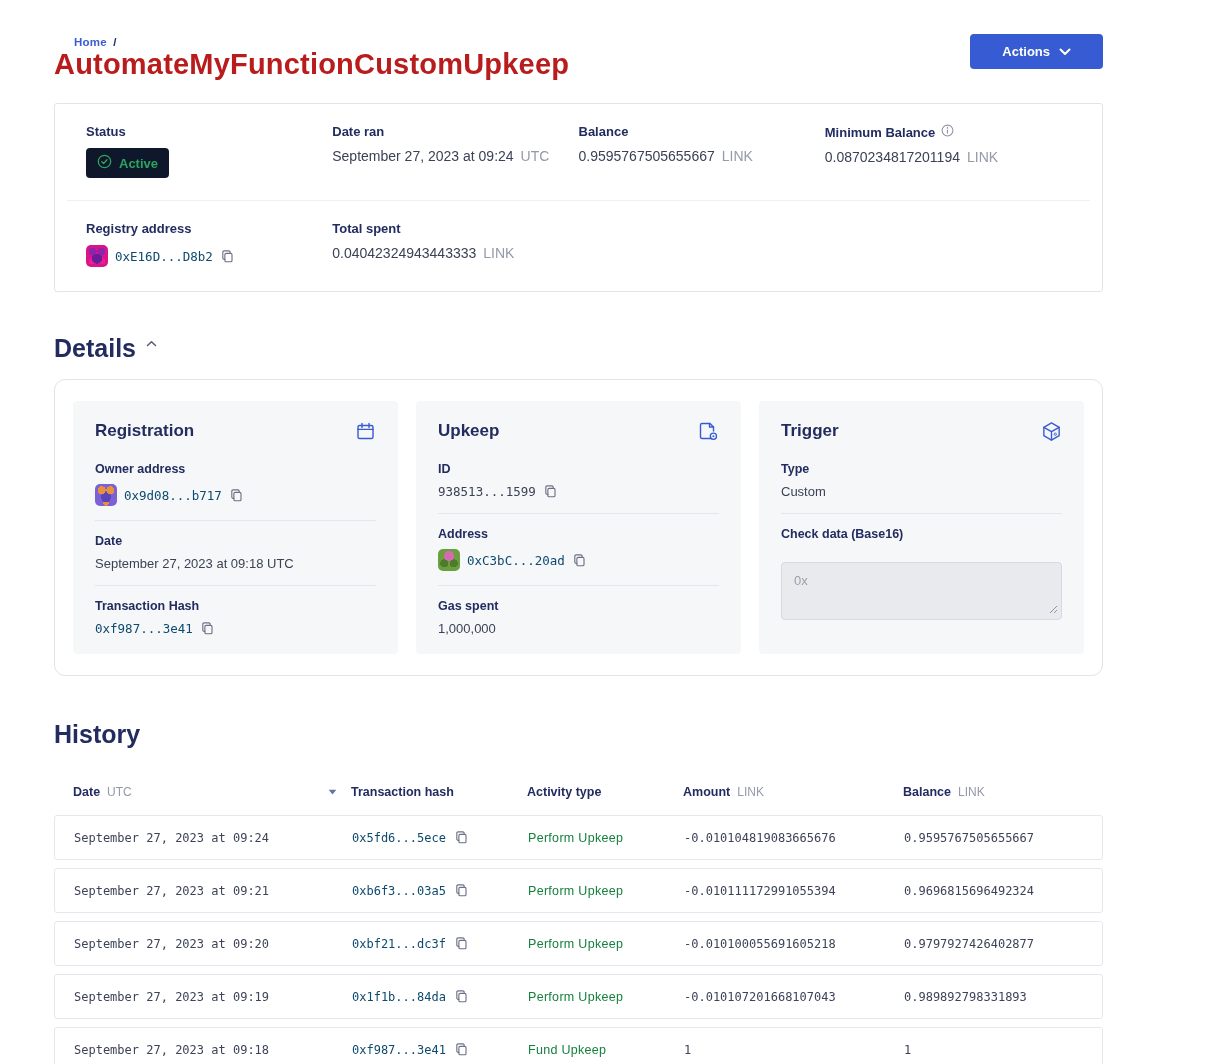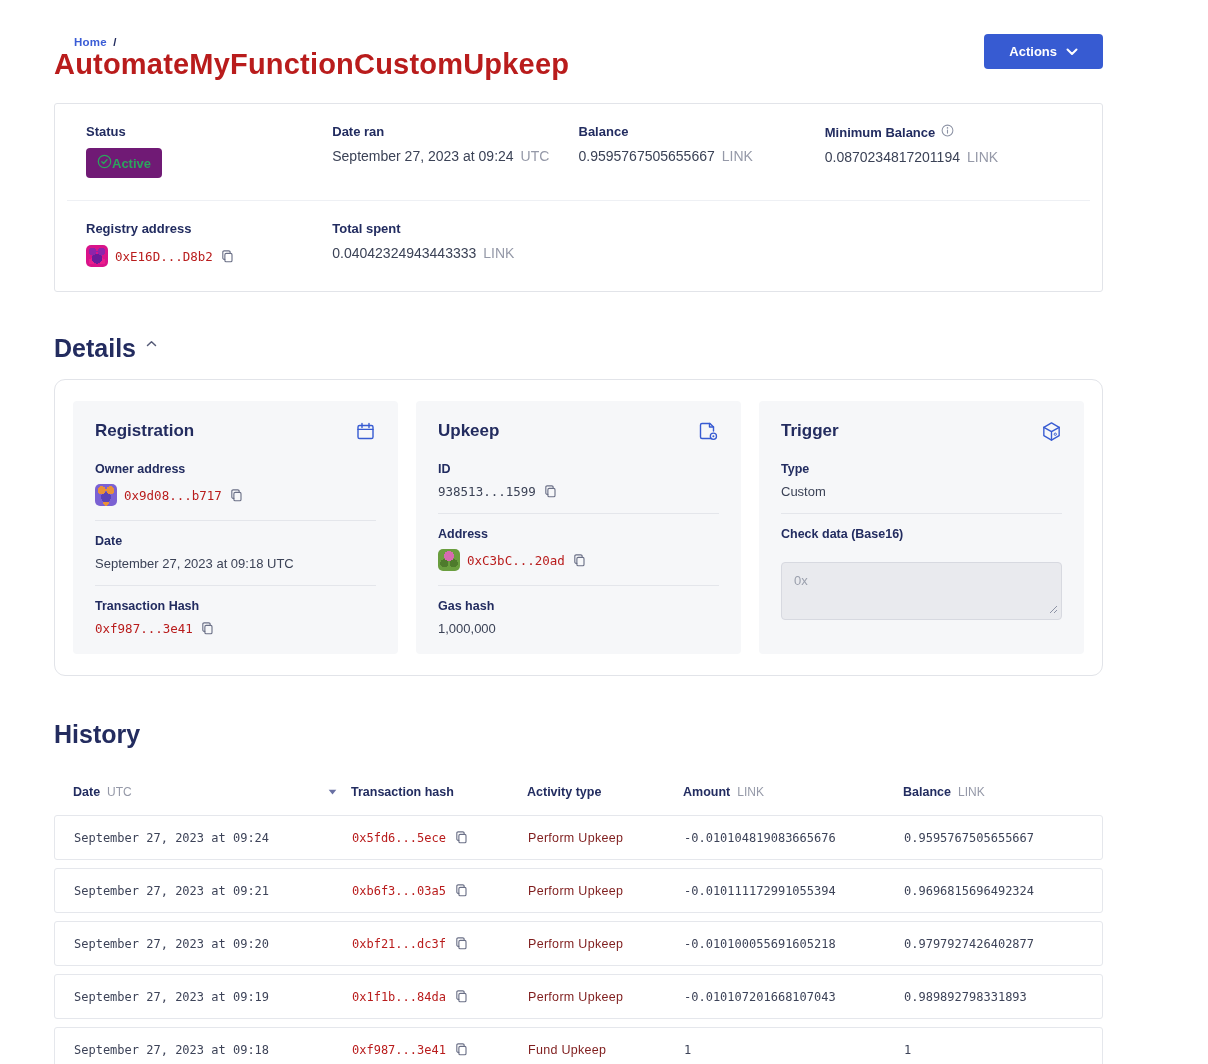--- a/index.html
+++ b/index.html
@@ -12,36 +12,36 @@
 
   
   .topbar { display:flex; justify-content:space-between; align-items:flex-end; margin-top:34px; }
   .breadcrumb { font-size:11.5px; font-weight:bold; letter-spacing:.2px;margin-left:20px; }
   .breadcrumb a { color:#3a5cd6; text-decoration:none; cursor:pointer; }
   .breadcrumb .sep { color:#232c5f; margin-left:3px; }
   h1.page-title { font-size:29px; font-weight:bold; color:#b91c1c; letter-spacing:.2px; }
   .actions-btn {
     background:#375bd2; color:#fff; border:none; border-radius:4px;
     font-family:"Liberation Sans", sans-serif; font-size:13px; font-weight:bold;
-    padding:10px 25px; display:flex; align-items:center; gap:9px; cursor:pointer; margin-bottom:12px;
+    padding:10px 32px; display:flex; align-items:center; gap:9px; cursor:pointer; margin-bottom:12px;
   }
   .actions-btn svg { display:block; }
 
   
   .summary-card { border:1px solid #e2e4e9; border-radius:3px; margin-top:22px; padding:20px 12px 24px; }
   .summary-grid { display:grid; grid-template-columns:repeat(4,1fr); padding:0 19px; }
   .field-label { font-size:13px; font-weight:bold; color:#222c60; display:flex; align-items:center; gap:6px; }
   .field-value { font-size:14px; color:#3b4256; margin-top:9px; display:flex; align-items:center; gap:7px; }
   .unit { color:#9599a8; }
   .summary-divider { border:none; border-top:1px solid #eef0f4; margin:22px 0 20px; }
   .badge-active {
-    display:inline-flex; align-items:center; gap:0; background:#701a75; color:#2ca45d;
+    display:inline-flex; align-items:center; gap:7px; background:#0f172a; color:#2ca45d;
     font-size:13px; font-weight:bold; border-radius:4px; padding:6px 11px;
   }
-  .hash-link { color:#b91c1c; text-decoration:none; cursor:pointer; font-family:"DejaVu Sans Mono", monospace; font-size:12.5px; }
+  .hash-link { color:#0c4a6e; text-decoration:none; cursor:pointer; font-family:"DejaVu Sans Mono", monospace; font-size:12.5px; }
   .identicon { width:22px; height:22px; border-radius:5px; flex:0 0 auto; }
   .identicon.registry { background:#d9138a;
     background-image:radial-gradient(circle at 30% 30%, #8e24aa 0 4px, transparent 4px),
                      radial-gradient(circle at 70% 30%, #8e24aa 0 4px, transparent 4px),
                      radial-gradient(circle at 50% 62%, #6a1b9a 0 5px, transparent 5px),
                      radial-gradient(circle at 25% 75%, #e91e8c 0 3px, transparent 3px),
                      radial-gradient(circle at 75% 75%, #e91e8c 0 3px, transparent 3px); }
   .identicon.owner { background:#7b61d3;
     background-image:radial-gradient(circle at 30% 28%, #e8903a 0 4px, transparent 4px),
                      radial-gradient(circle at 70% 28%, #e8903a 0 4px, transparent 4px),
@@ -84,21 +84,21 @@
   .col-head .unit { font-weight:normal; font-size:12px; }
   .sort-icon { margin-left:auto; margin-right:14px; cursor:pointer; display:flex; }
   .history-row {
     display:grid; grid-template-columns:278px 176px 156px 220px auto; align-items:center;
     border:1px solid #e5e7ec; border-radius:3px; background:#fff;
     height:45px; padding:0 19px; margin-bottom:8px;
   }
   .cell-mono { font-family:"DejaVu Sans Mono", monospace; font-size:12px; color:#3d4358; }
   .cell-tx { display:flex; align-items:center; gap:8px; }
   .cell-tx .hash-link { font-size:12px; }
-  .cell-activity { font-size:12.5px; color:#7f1d1d; letter-spacing:.3px; }
+  .cell-activity { font-size:12.5px; color:#15803d; letter-spacing:.3px; }
 
   svg .s { fill:none; stroke-linecap:round; stroke-linejoin:round; }
 </style>
 </head>
 <body>
 
 <div class="container">
 
   <div class="topbar">
     <div>
@@ -279,21 +279,21 @@
           <button class="copy-btn">
             <svg width="15" height="15" viewBox="0 0 16 16">
                 <rect class="s" x="5.2" y="4.6" width="7.6" height="9" rx="1.4" stroke="#6b7087" stroke-width="1.2"></rect>
                 <path class="s" d="M10.8 4.6V3.4A1.4 1.4 0 0 0 9.4 2H4.4A1.4 1.4 0 0 0 3 3.4v6.2A1.4 1.4 0 0 0 4.4 11h.8" stroke="#6b7087" stroke-width="1.2"></path>
               </svg>
           </button>
         </div>
       </div>
       <hr class="detail-divider">
       <div>
-        <div class="detail-label">Gas hash</div>
+        <div class="detail-label">Gas spent</div>
         <div class="detail-value">1,000,000</div>
       </div>
     </div>
 
     <div class="detail-card">
       <div class="detail-head">
         <div class="detail-title">Trigger</div>
         <span>
           <svg width="21" height="21" viewBox="0 0 20 20">
               <path class="s" d="M10 1.8 17.3 6v8L10 18.2 2.7 14V6z" stroke="#375bd2" stroke-width="1.3"></path>

